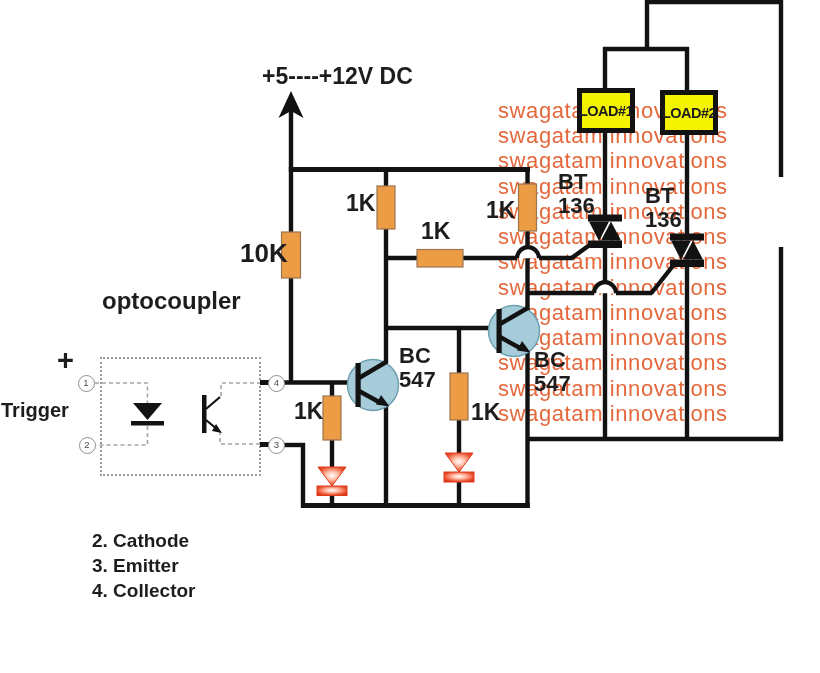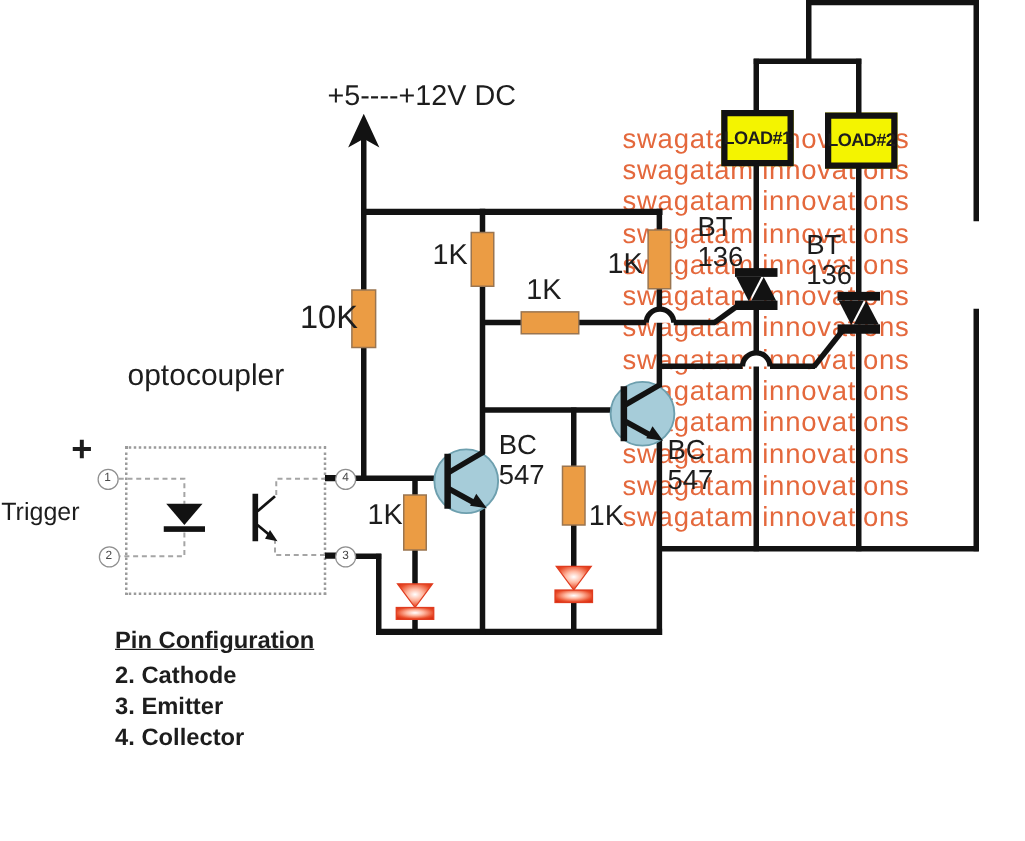--- a/index.html
+++ b/index.html
@@ -8,21 +8,21 @@
     --watermark:#E4683C; --led_red:#DE3418; --opto_border:#9b9b9b;
   }
   html,body{margin:0;padding:0;background:#fff;}
   #stage{position:relative;width:820px;height:673px;background:#fff;overflow:hidden;
          font-family:"Liberation Sans", sans-serif;color:var(--text);}
   
   .wm{position:absolute;left:498px;font-size:22px;line-height:22px;letter-spacing:.6px;
       color:var(--watermark);white-space:nowrap;z-index:1;}
   
   #gfx{position:absolute;left:0;top:0;z-index:3;}
-  .lbl{position:absolute;z-index:4;white-space:nowrap;color:var(--text);}
+  .lbl{position:absolute;z-index:4;white-space:nowrap;color:var(--text);font-weight:bold;}
   .two-line span{display:block;}
   
   .load-box{position:absolute;z-index:2;box-sizing:border-box;width:58px;height:45px;
       background:var(--load_fill);border:5px solid var(--wire);display:flex;align-items:center;
       justify-content:center;font-weight:bold;font-size:14.5px;letter-spacing:-0.5px;
       transform-origin:center;}
   
   .opto-box{position:absolute;left:100px;top:357px;width:161px;height:119px;z-index:2;
       border:2px dotted var(--opto_border);background:#fff;box-sizing:border-box;}
   
@@ -219,20 +219,19 @@
   <div class="lbl two-line" style="left:645px;top:184px;font-size:22px;line-height:24px">
     <span>BT</span>
     <span>136</span>
   </div>
   <div class="lbl two-line" style="left:102px;top:287px;font-size:24px;line-height:27px">
     <span>optocoupler</span>
   </div>
   <div class="lbl" style="left:57px;top:344px;font-size:29px;font-weight:bold">+</div>
   <div class="lbl" style="left:1px;top:399px;font-size:20px">Trigger</div>
 
-  <div class="lbl" style="left:92px;top:502px;font-size:19px;font-weight:bold;text-decoration:underline">Pin Configuration</div>
   <div class="lbl two-line" style="left:92px;top:528px;font-size:19px;font-weight:bold;line-height:25px">
     <span>2. Cathode</span>
     <span>3. Emitter</span>
     <span>4. Collector</span>
   </div>
 
 </div>
 
 </body></html>

